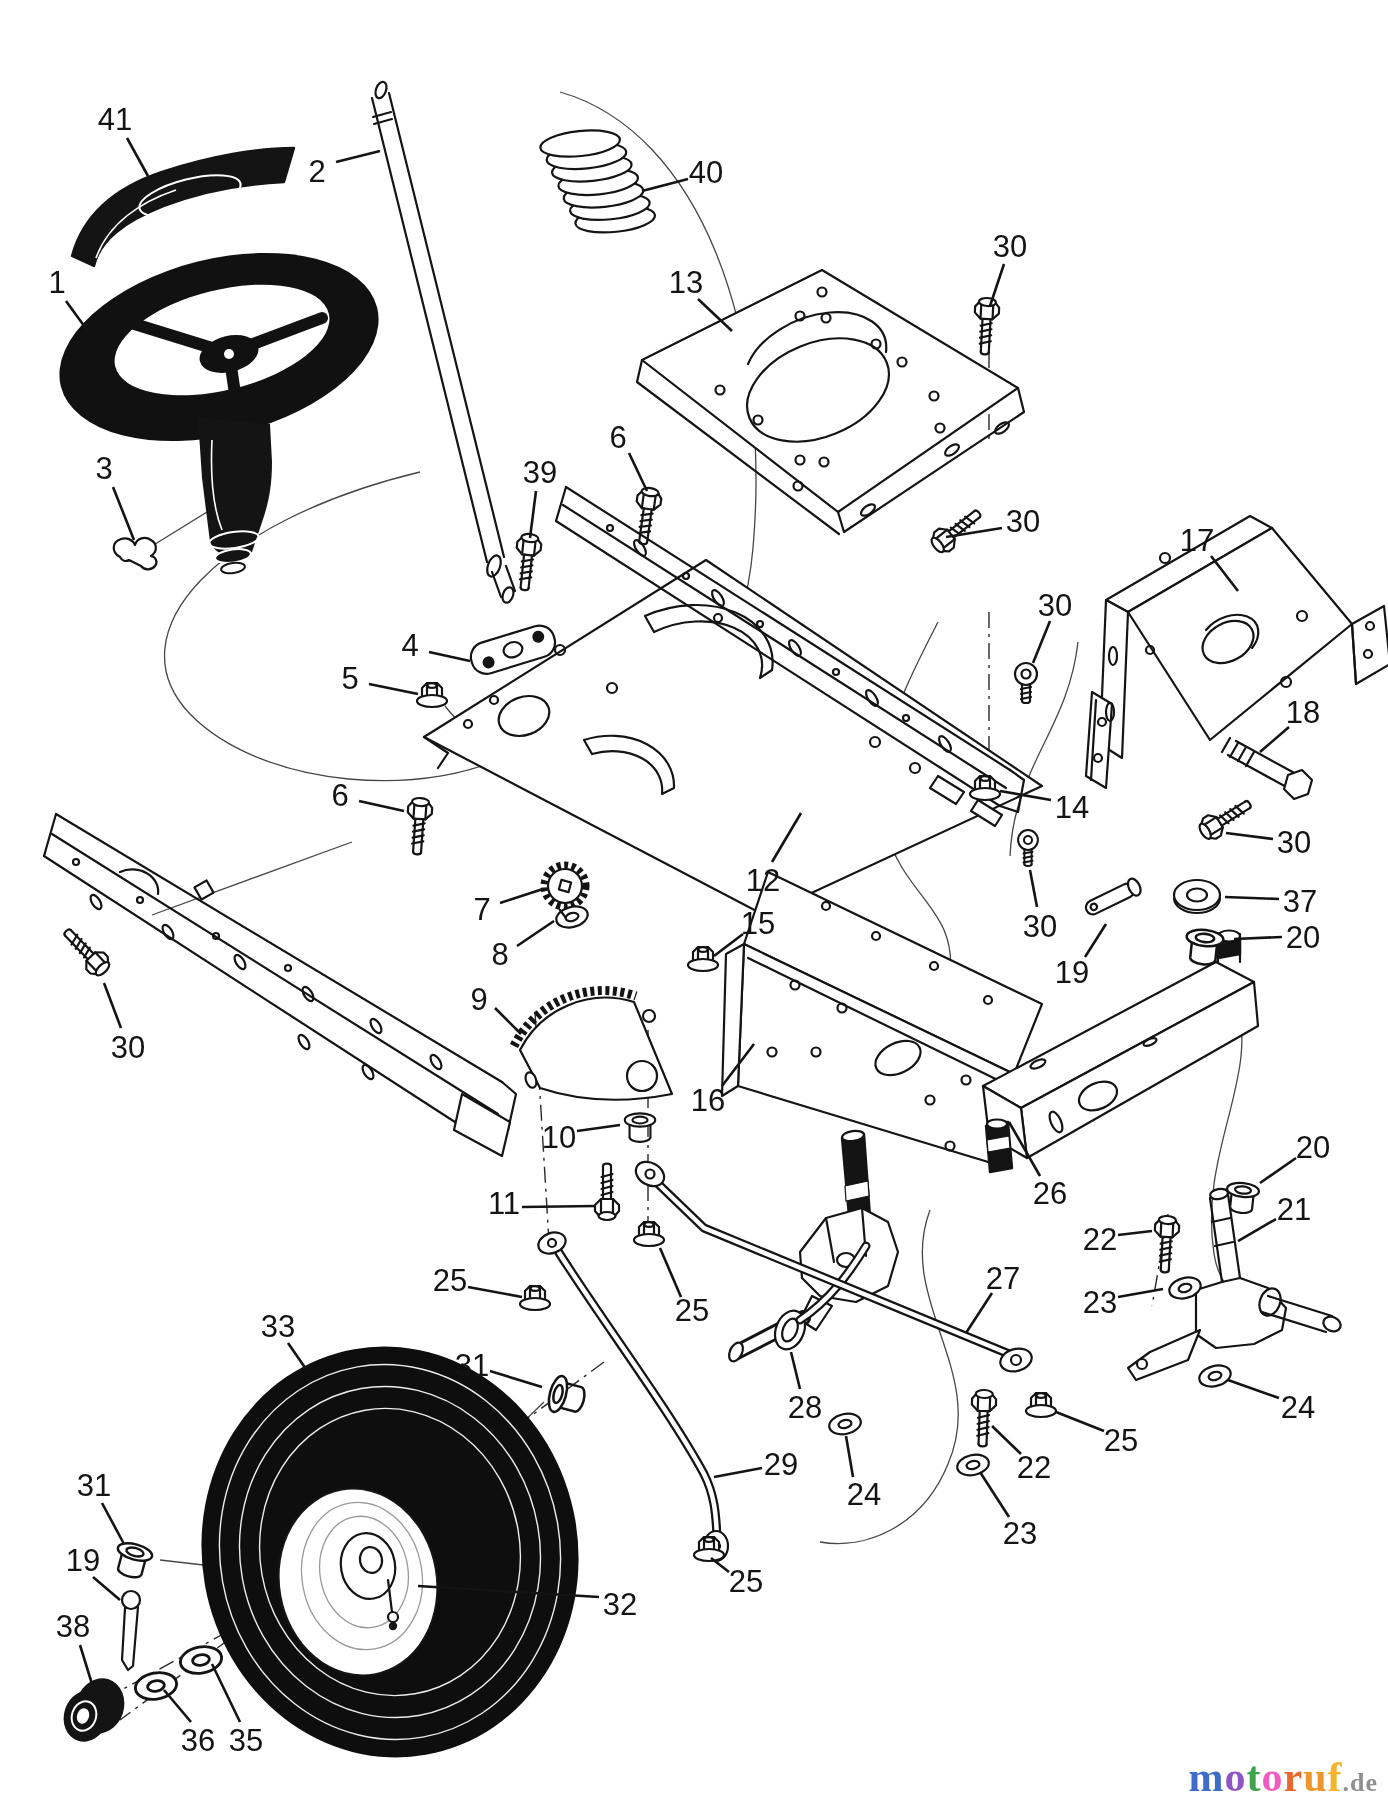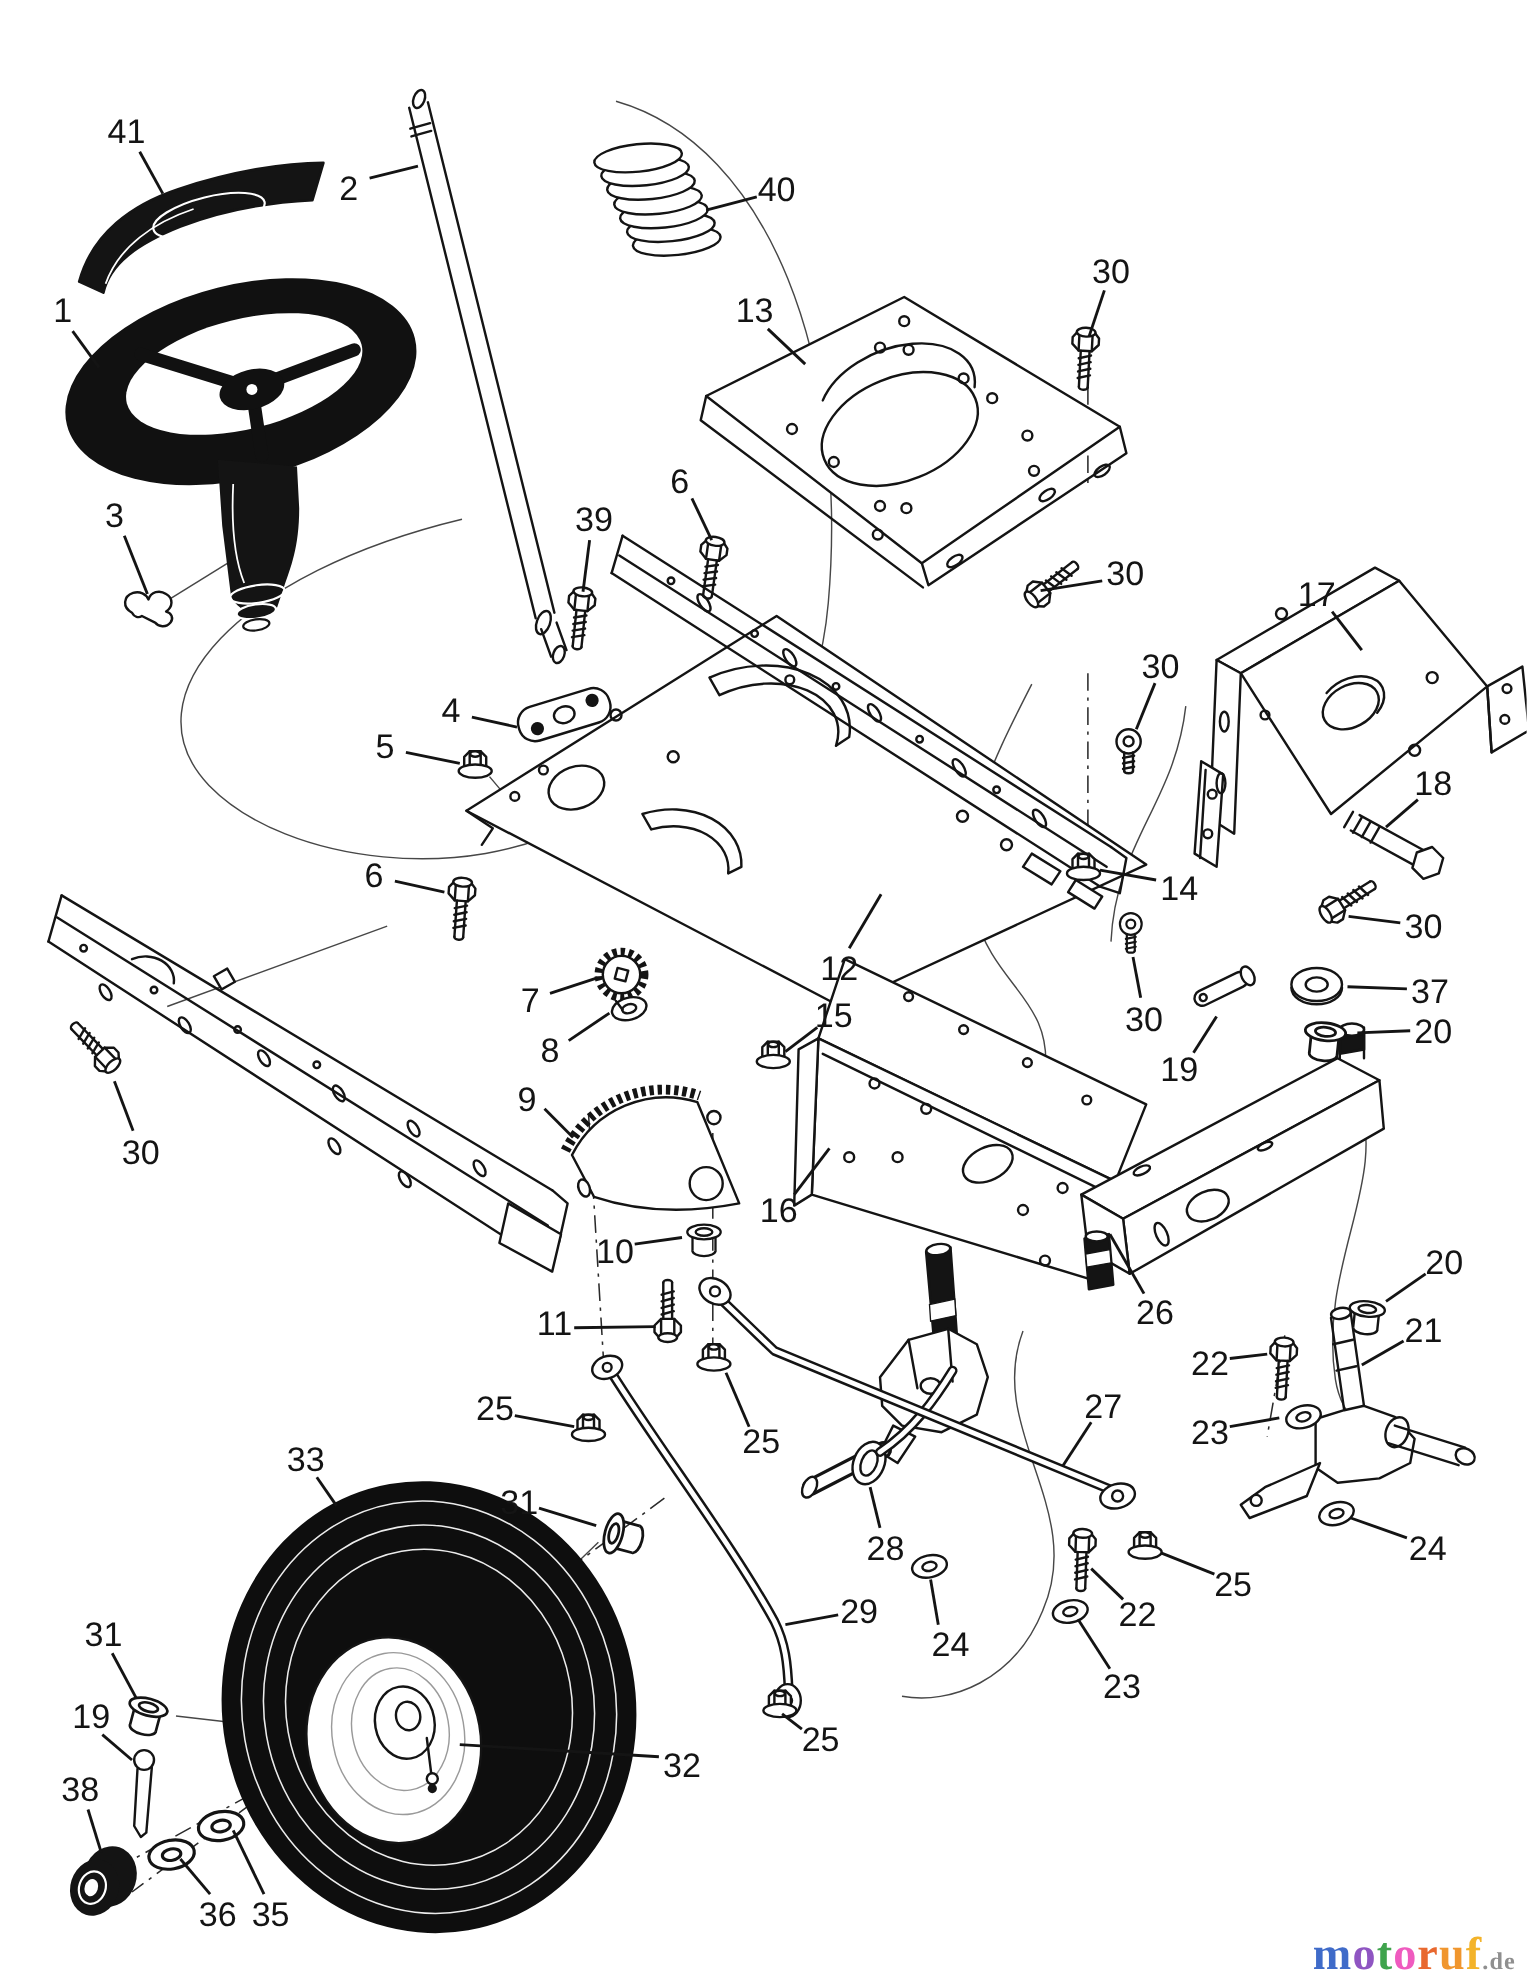--- a/index.html
+++ b/index.html
@@ -9,21 +9,21 @@
   svg *{vector-effect:none;}
   .ln{stroke:#141414;stroke-width:2.2;fill:none;stroke-linecap:round;stroke-linejoin:round;}
   .lnF{stroke:#141414;stroke-width:2.2;fill:#ffffff;stroke-linejoin:round;}
   .lnB{stroke:#141414;stroke-width:2.4;fill:#141414;stroke-linejoin:round;}
   .thin{stroke:#474747;stroke-width:1.3;fill:none;}
   .dash{stroke:#2a2a2a;stroke-width:1.4;fill:none;stroke-dasharray:16 6 3 6;}
   .callout-text{font-size:31px;fill:#141414;}
   .leader{stroke:#141414;stroke-width:2.6;}
   .watermark{position:absolute;right:10px;bottom:2px;font-family:"Liberation Serif","DejaVu Serif",serif;
              font-weight:bold;font-size:42px;letter-spacing:1px;line-height:1;}
-  .watermark .suffix{font-size:22px;font-weight:bold;}
+  .watermark .suffix{font-size:26px;font-weight:bold;}
 </style>
 </head>
 <body>
 
 <div class="stage">
 <svg width="1388" height="1800" viewBox="0 0 1388 1800">
   <title>Exploded parts diagram - steering assembly</title>
 
   <defs>
     <g id="sym-hex-bolt">

